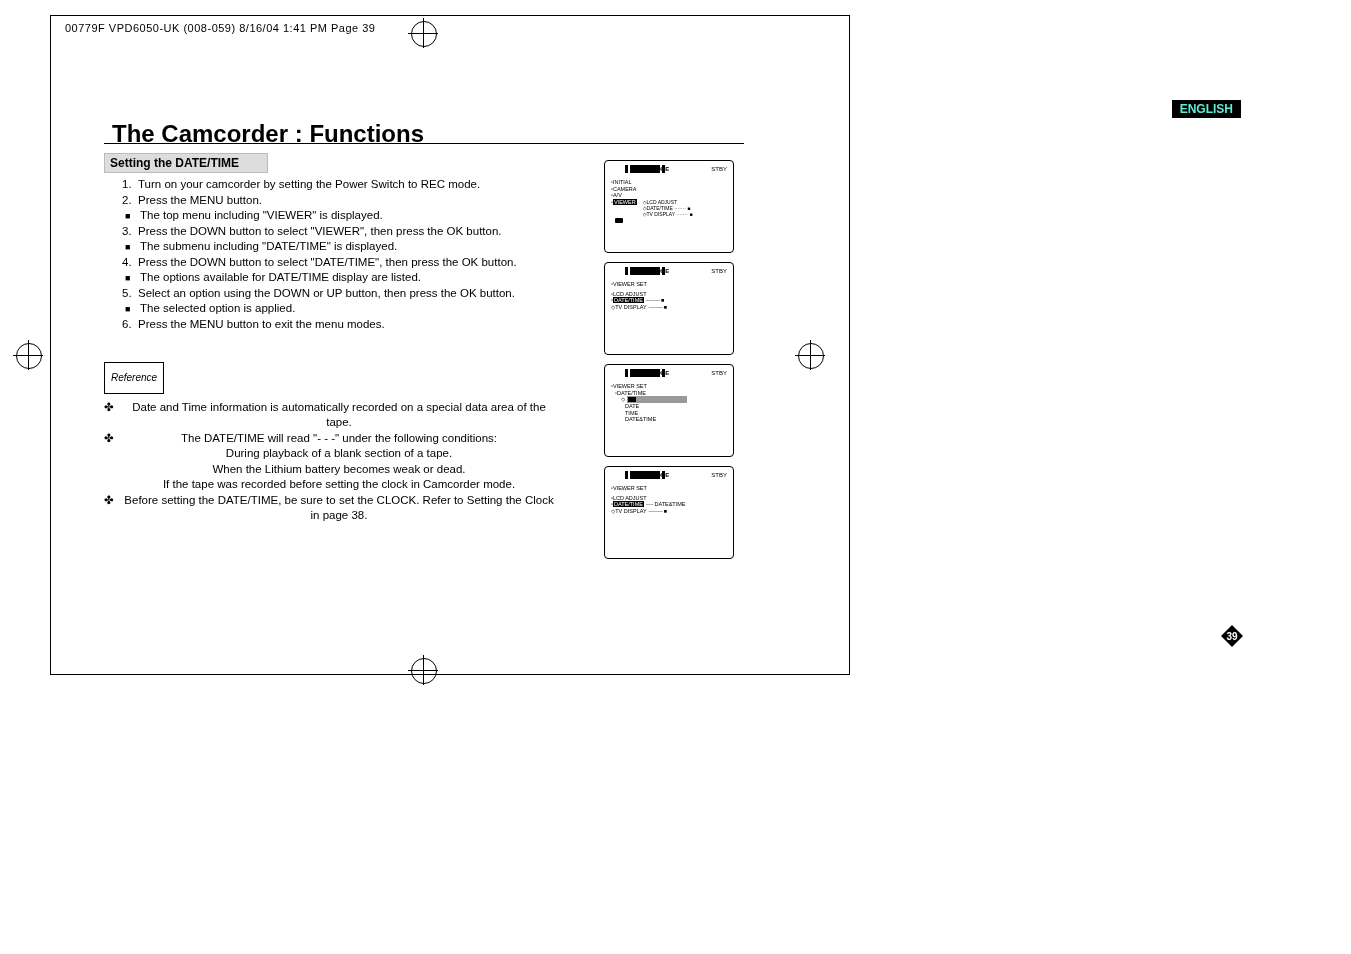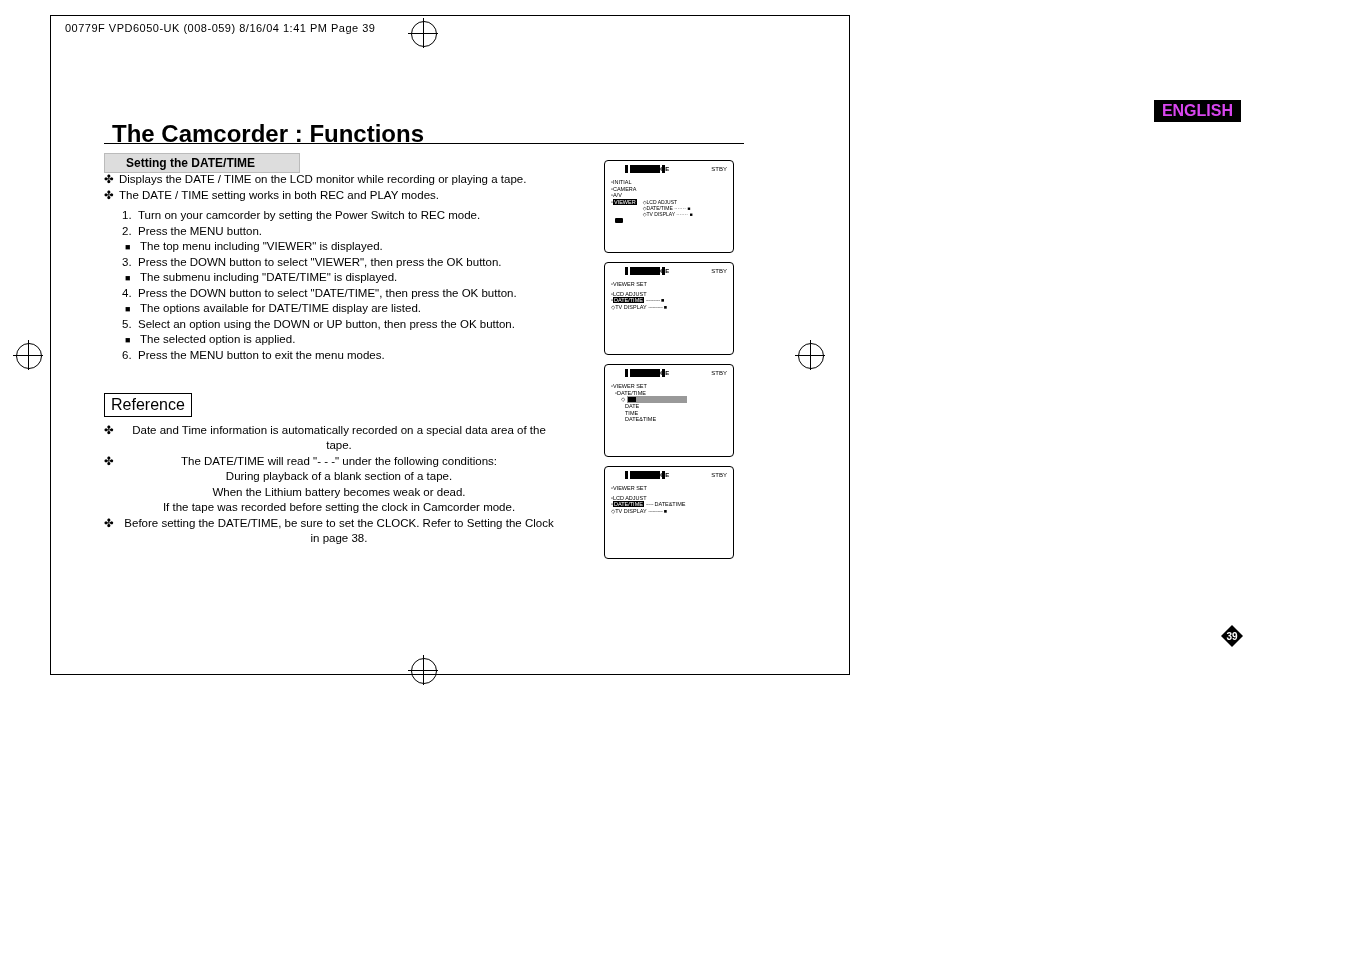--- a/index.html
+++ b/index.html
@@ -25,22 +25,22 @@
     left: 65px;
     top: 22px;
     font-size: 11px;
     letter-spacing: 0.5px;
   }
   .english-tag {
     position: absolute;
     right: 110px;
     top: 100px;
     background: #000;
-    color: #d946ef;
-    font-size: 16px;
+    color: #5eead4;
+    font-size: 12px;
     font-weight: bold;
     padding: 2px 8px;
   }
   .title {
     position: absolute;
     left: 112px;
     top: 120px;
     font-size: 24px;
     font-weight: bold;
   }
@@ -50,21 +50,21 @@
     top: 143px;
     width: 640px;
     border-bottom: 1px solid #000;
   }
   .subheading {
     position: absolute;
     left: 104px;
     top: 153px;
     background: #ddd;
     width: 152px;
-    padding: 2px 21px;
+    padding: 2px 5px;
     font-size: 12px;
     font-weight: bold;
     border:1px solid #bbb;
   }
   .content {
     position: absolute;
     left: 104px;
     top: 172px;
     width: 455px;
     font-size: 11.5px;
@@ -73,23 +73,24 @@
   .content .bullet { margin:0; padding:0; }
   .content .bullet li { list-style:none; padding-left:15px; position:relative; }
   .content .dia::before { content:"✤"; position:absolute; left:0; }
   .content .num { list-style:none; counter-reset:step; padding:0; margin:5px 0 0 0;}
   .content .num > li { padding-left:18px; position:relative; margin-bottom:0;}
   .content .sub { padding-left:18px; position:relative; }
   .content .sub::before { content:"■"; position:absolute; left:3px; font-size:9px; top:2px;}
   .ref-box {
     border:1px solid #000;
     display:inline-block;
-    padding:0 6px;
+    padding:8px 6px;
     margin-top:30px;
-    font-size:16px;
+    font-size:10px;
+    font-style:italic;
   }
   .screens {
     position:absolute;
     left:604px;
     top:160px;
     display:flex;
     flex-direction:column;
     gap:9px;
   }
   .screen {
@@ -172,24 +173,20 @@
 <div class="mark mark-bottom">
     <span class="v"></span>
   </div>
 
 <div class="english-tag">ENGLISH</div>
 <div class="title">The Camcorder : Functions</div>
 <div class="title-rule"></div>
 <div class="subheading">Setting the DATE/TIME</div>
 
 <div class="content">
-  <ul class="bullet">
-    <li class="dia">Displays the DATE / TIME on the LCD monitor while recording or playing a tape.</li>
-    <li class="dia">The DATE / TIME setting works in both REC and PLAY modes.</li>
-  </ul>
   <ul class="num">
     <li><span>1.</span>&nbsp;&nbsp;<span>Turn on your camcorder by setting the Power Switch to REC mode.</span></li>
     <li><span>2.</span>&nbsp;&nbsp;<span>Press the MENU button.</span>
       <div class="sub">The top menu including "VIEWER" is displayed.</div></li>
     <li><span>3.</span>&nbsp;&nbsp;<span>Press the DOWN button to select "VIEWER", then press the OK button.</span>
       <div class="sub">The submenu including "DATE/TIME" is displayed.</div></li>
     <li><span>4.</span>&nbsp;&nbsp;<span>Press the DOWN button to select "DATE/TIME", then press the OK button.</span>
       <div class="sub">The options available for DATE/TIME display are listed.</div></li>
     <li><span>5.</span>&nbsp;&nbsp;<span>Select an option using the DOWN or UP button, then press the OK button.</span>
       <div class="sub">The selected option is applied.</div></li>

